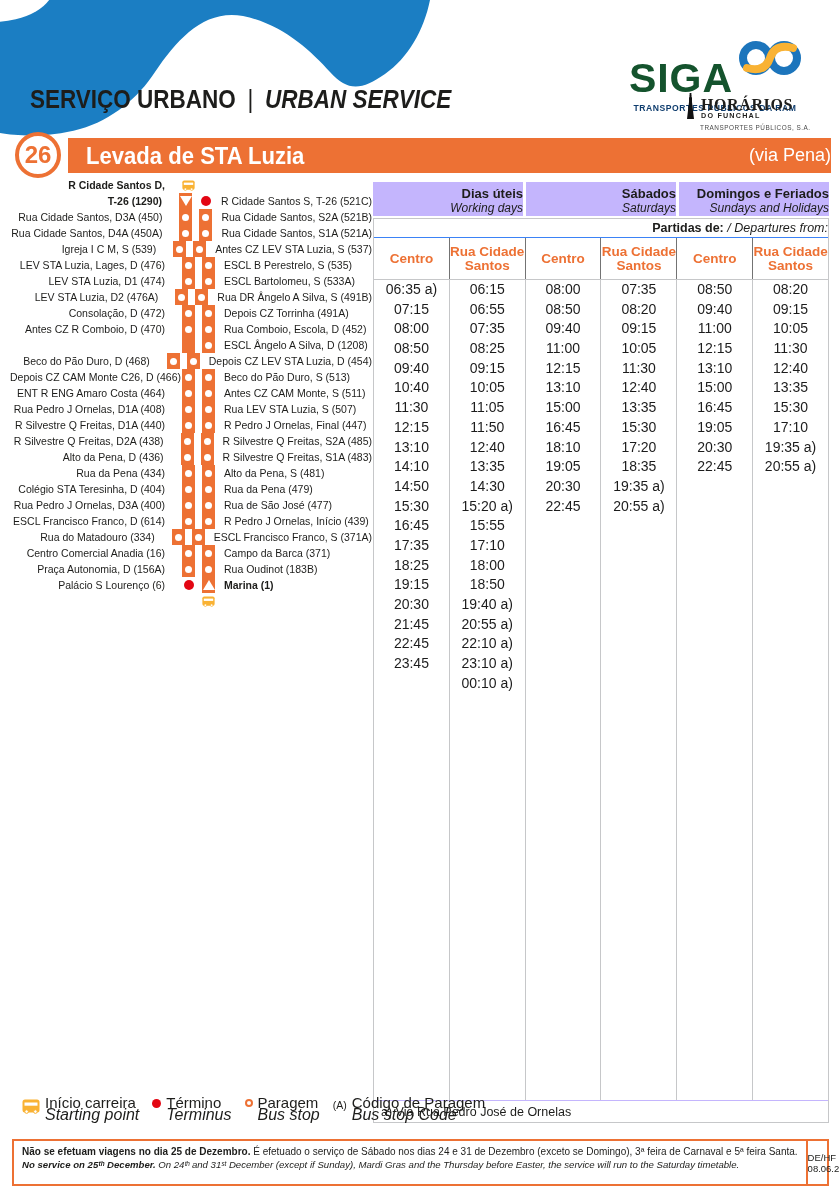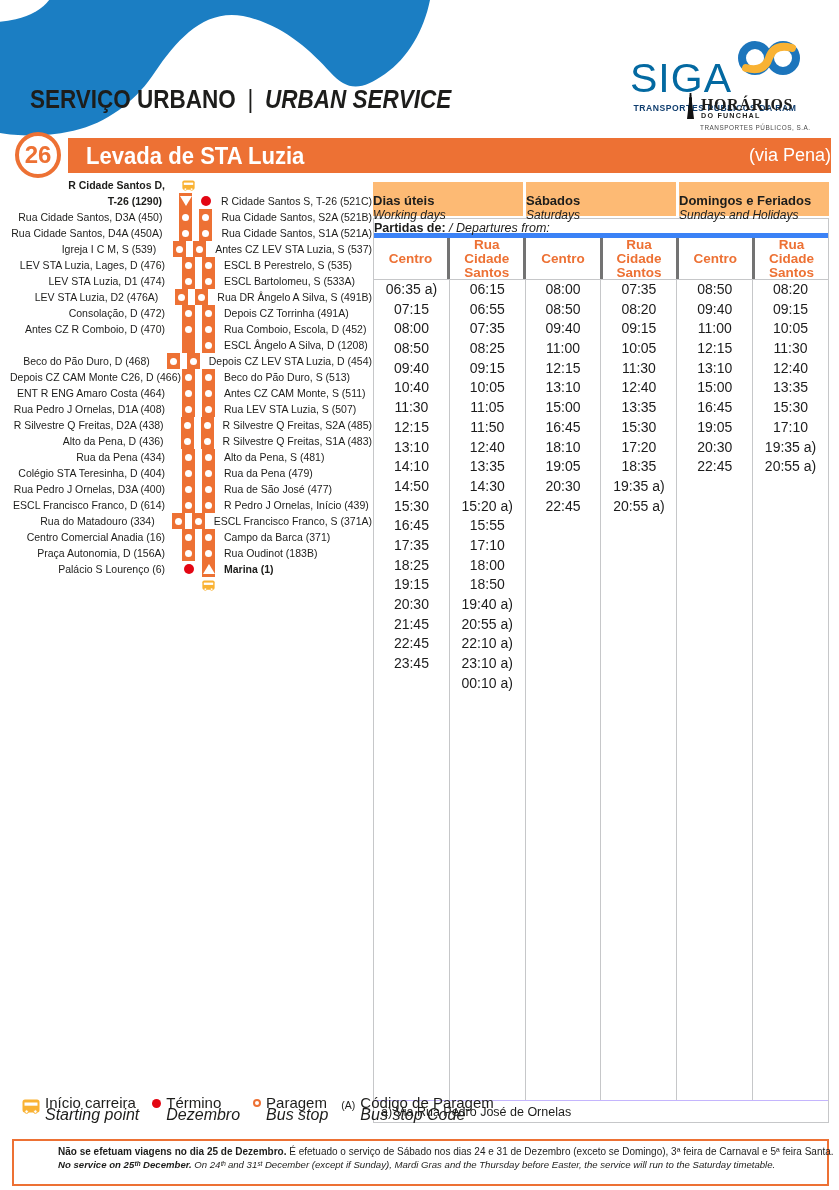--- a/index.html
+++ b/index.html
@@ -4,21 +4,21 @@
 <style>
   html,body{margin:0;padding:0;background:#e9e9e9;}
   *{box-sizing:border-box;}
   #page{position:relative;width:839px;height:1190px;background:#fff;margin:0 auto;
         font-family:"Liberation Sans",sans-serif;color:#1d1d1b;overflow:hidden;}
 
   
   #wave{position:absolute;left:0;top:0;}
   #siga{position:absolute;left:596px;top:16px;width:238px;text-align:center;}
   #siga .row{display:flex;align-items:center;justify-content:center;gap:6px;}
-  #siga .word{font-size:41px;font-weight:normal;color:#0369a1;letter-spacing:1px;line-height:44px;margin-top:40px;}
+  #siga .word{font-size:41px;font-weight:bold;color:#14532d;letter-spacing:1px;line-height:44px;margin-top:40px;}
   #siga .tag{font-size:8.6px;font-weight:bold;color:#0F3D6E;letter-spacing:.55px;margin-top:3px;}
   #hf{position:absolute;left:684px;top:93px;width:150px;}
   #hf .top{display:flex;align-items:flex-end;gap:4px;}
   #hf .n1{font-size:16px;font-weight:bold;letter-spacing:.6px;line-height:13px;font-family:Liberation Serif, serif;}
   #hf .n2{font-size:7.2px;font-weight:bold;letter-spacing:1.2px;line-height:9px;}
   #hf .tag{font-size:6.4px;color:#4a4a4a;letter-spacing:.5px;margin-top:4px;margin-left:16px;}
   #svc-title{position:absolute;left:30px;top:84px;font-size:25px;line-height:30px;white-space:nowrap;
              transform:scaleX(.9);transform-origin:left;}
   #svc-title .pt{font-weight:bold;}
   #svc-title .dv{font-weight:300;padding:0 6px;color:#1d1d1b;}
@@ -43,48 +43,48 @@
   .rgap{width:7px;flex-shrink:0;}
   .on{background:#ED7134;}
   .dot{width:7px;height:7px;border-radius:50%;background:#fff;}
   .tdot{width:10px;height:10px;border-radius:50%;background:#E30613;}
   .tri-down{width:0;height:0;border-left:6px solid transparent;border-right:6px solid transparent;border-top:10px solid #fff;}
   .tri-up{width:0;height:0;border-left:6px solid transparent;border-right:6px solid transparent;border-bottom:10px solid #fff;}
 
   
   #timetable{position:absolute;left:373px;top:182px;width:456px;}
   #tt-sections{display:flex;gap:3px;height:34px;}
-  .tt-sec{flex:1;background:#fdba74;text-align:left;padding-top:11px;}
+  .tt-sec{flex:1;background:#c4b5fd;text-align:right;padding-top:4px;}
   .tt-sec .pt{font-size:13px;font-weight:bold;line-height:15px;}
   .tt-sec .en{font-size:12px;font-style:italic;line-height:14px;}
   #tt-grid{border:1px solid #C6C7C9;margin-top:2px;background:#fff;}
-  #tt-partidas{height:19px;line-height:19px;text-align:left;font-size:12.5px;border-bottom:5px solid #3b82f6;}
+  #tt-partidas{height:19px;line-height:19px;text-align:right;font-size:12.5px;border-bottom:1px solid #3b82f6;}
   #tt-partidas .pt{font-weight:bold;}
   #tt-partidas .en{font-style:italic;}
   #tt-cols{display:flex;height:42px;border-bottom:1px solid #C6C7C9;}
   .tt-col-h{flex:1;display:flex;align-items:center;justify-content:center;text-align:center;
             color:#ED7134;font-weight:bold;font-size:13.5px;line-height:14px;}
-  .tt-col-h + .tt-col-h{border-left:3px solid #737373;}
+  .tt-col-h + .tt-col-h{border-left:1px solid #737373;}
   #tt-body{display:flex;height:820px;}
   .tt-col{flex:1;}
   .tt-col + .tt-col{border-left:1px solid #C6C7C9;}
   .tm{height:19.7px;line-height:19.7px;text-align:center;font-size:14px;color:#1c1c1c;white-space:nowrap;}
   #tt-footnote{border-top:1px solid #c4b5fd;height:22px;line-height:22px;padding-left:7px;font-size:12.5px;}
 
   
   #legend{position:absolute;left:22px;top:1097px;width:346px;display:flex;gap:13px;}
   .lg-item{display:flex;gap:5px;align-items:flex-start;}
   .lg-ic{flex-shrink:0;margin-top:2px;display:flex;align-items:center;}
   .lg-pt{font-size:15px;line-height:12px;white-space:nowrap;}
   .lg-en{font-size:16px;font-style:italic;line-height:12px;white-space:nowrap;}
   .oring{width:8px;height:8px;border:2px solid #ED7134;border-radius:50%;background:#fff;}
   .lg-a{font-size:10.5px;font-weight:normal;}
 
   
-  #note{position:absolute;left:12px;top:1139px;width:817px;height:47px;border:2px solid #ED7134;display:flex;padding-left:36px;}
+  #note{position:absolute;left:12px;top:1139px;width:817px;height:47px;border:2px solid #ED7134;display:flex;}
   #note-text{flex:1;padding:4px 8px 0 8px;border-right:2px solid #ED7134;}
   #note-text .l1{font-size:10px;line-height:13px;white-space:nowrap;}
   #note-text .l2{font-size:9.6px;line-height:13px;font-style:italic;white-space:nowrap;}
   #note-code{width:116px;display:flex;align-items:center;justify-content:center;font-size:9.5px;}
 </style>
 </head>
 <body>
 
 <div id="page">
 
@@ -291,20 +291,31 @@
       <div class="stop-row">
         <div class="sl">Rua Pedro J Ornelas, D1A (408)</div>
         <div class="rl on">
           <span class="dot"></span>
         </div>
         <div class="rgap"></div>
         <div class="rr on">
           <span class="dot"></span>
         </div>
         <div class="sr">Rua LEV STA Luzia, S (507)</div>
+      </div>
+      <div class="stop-row">
+        <div class="sl">R Silvestre Q Freitas, D1A (440)</div>
+        <div class="rl on">
+          <span class="dot"></span>
+        </div>
+        <div class="rgap"></div>
+        <div class="rr on">
+          <span class="dot"></span>
+        </div>
+        <div class="sr">R Pedro J Ornelas, Final (447)</div>
       </div>
       <div class="stop-row">
         <div class="sl">R Silvestre Q Freitas, D2A (438)</div>
         <div class="rl on">
           <span class="dot"></span>
         </div>
         <div class="rgap"></div>
         <div class="rr on">
           <span class="dot"></span>
         </div>
@@ -569,21 +580,21 @@
           <div class="lg-pt">Início carreira</div>
           <div class="lg-en">Starting point</div>
         </div>
       </div>
       <div class="lg-item">
         <span class="lg-ic">
           <span class="tdot" style="width: 9px; height: 9px;"></span>
         </span>
         <div>
           <div class="lg-pt">Término</div>
-          <div class="lg-en">Dezembro</div>
+          <div class="lg-en">Terminus</div>
         </div>
       </div>
       <div class="lg-item">
         <span class="lg-ic">
           <span class="oring"></span>
         </span>
         <div>
           <div class="lg-pt">Paragem</div>
           <div class="lg-en">Bus stop</div>
         </div>

